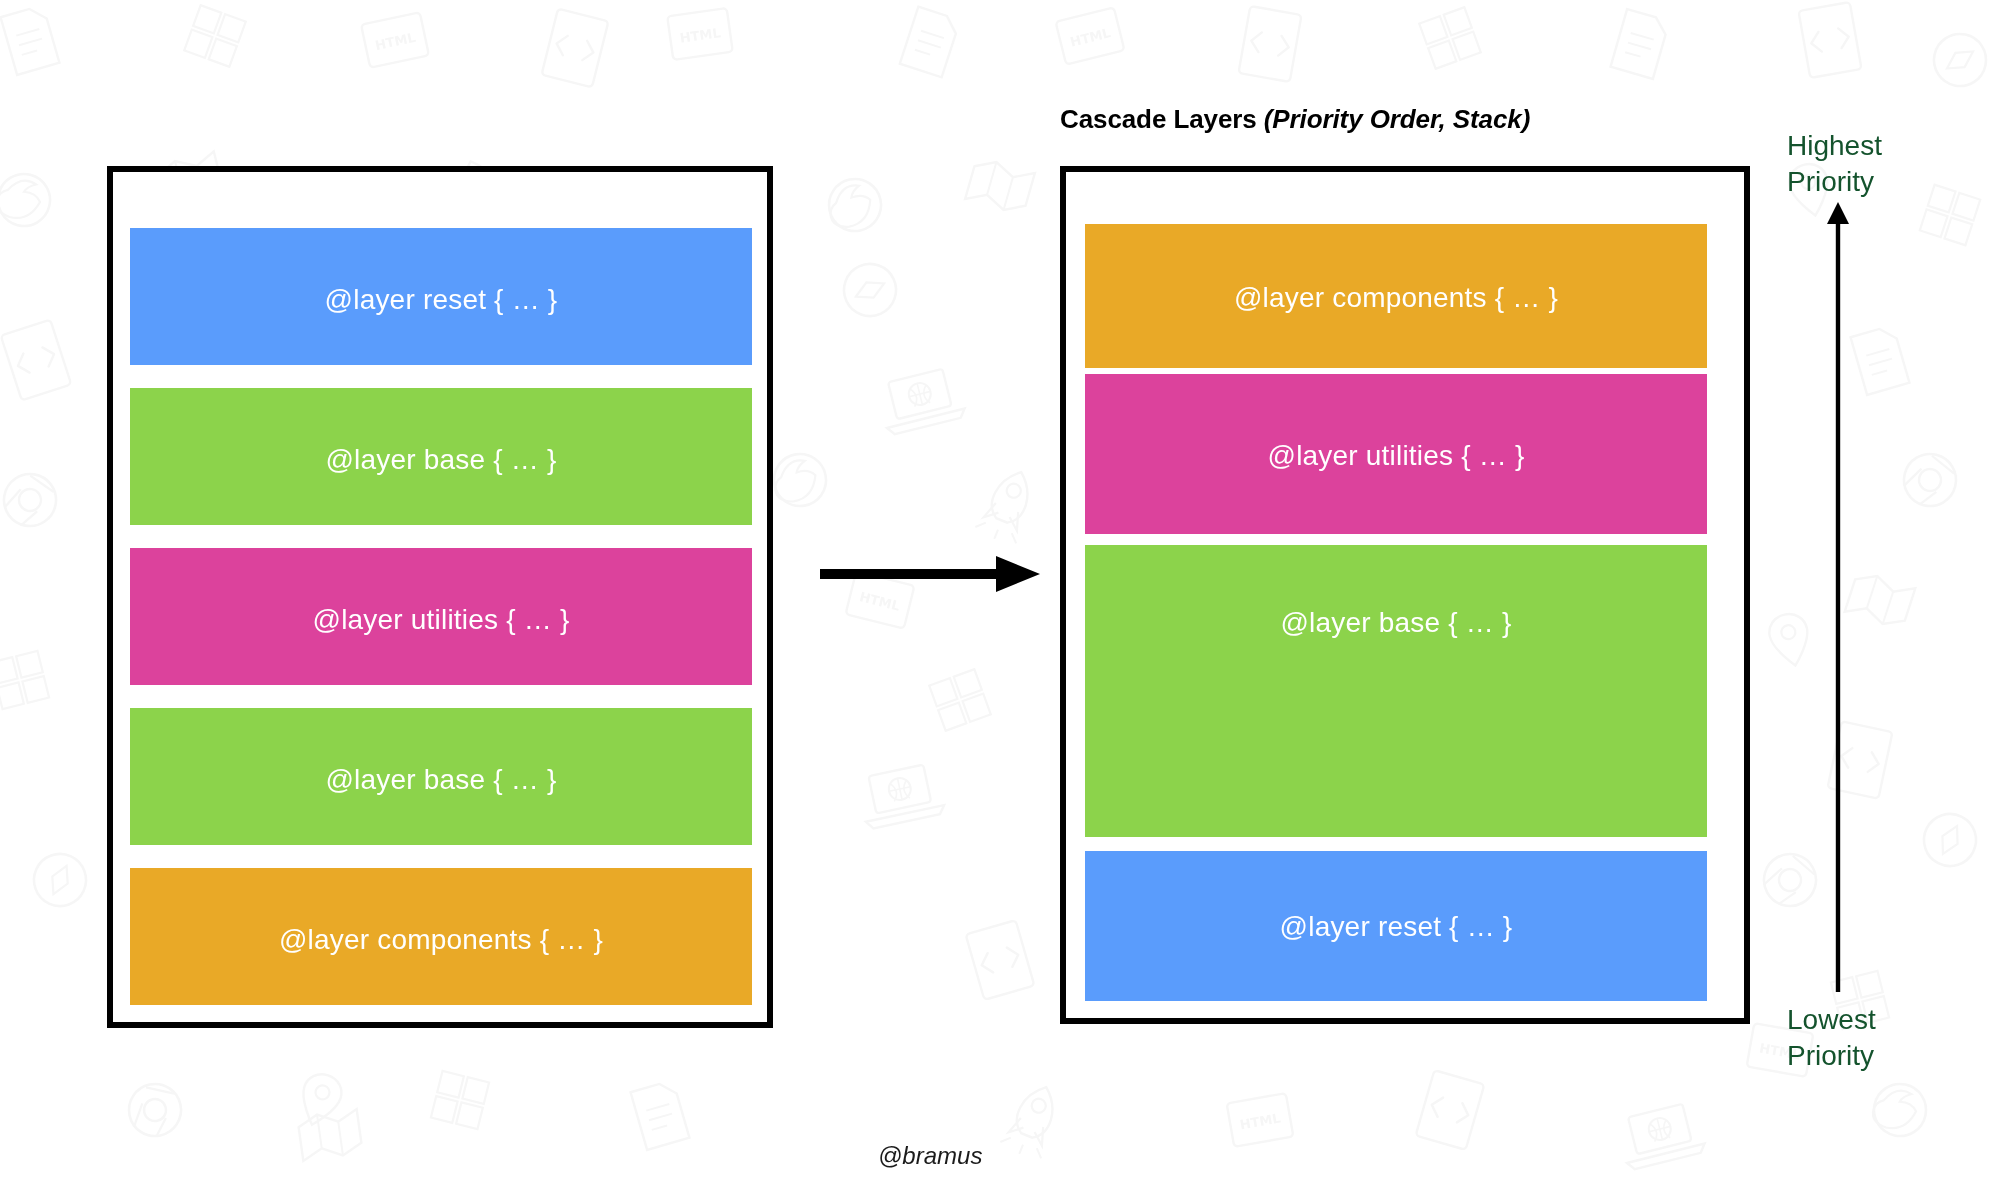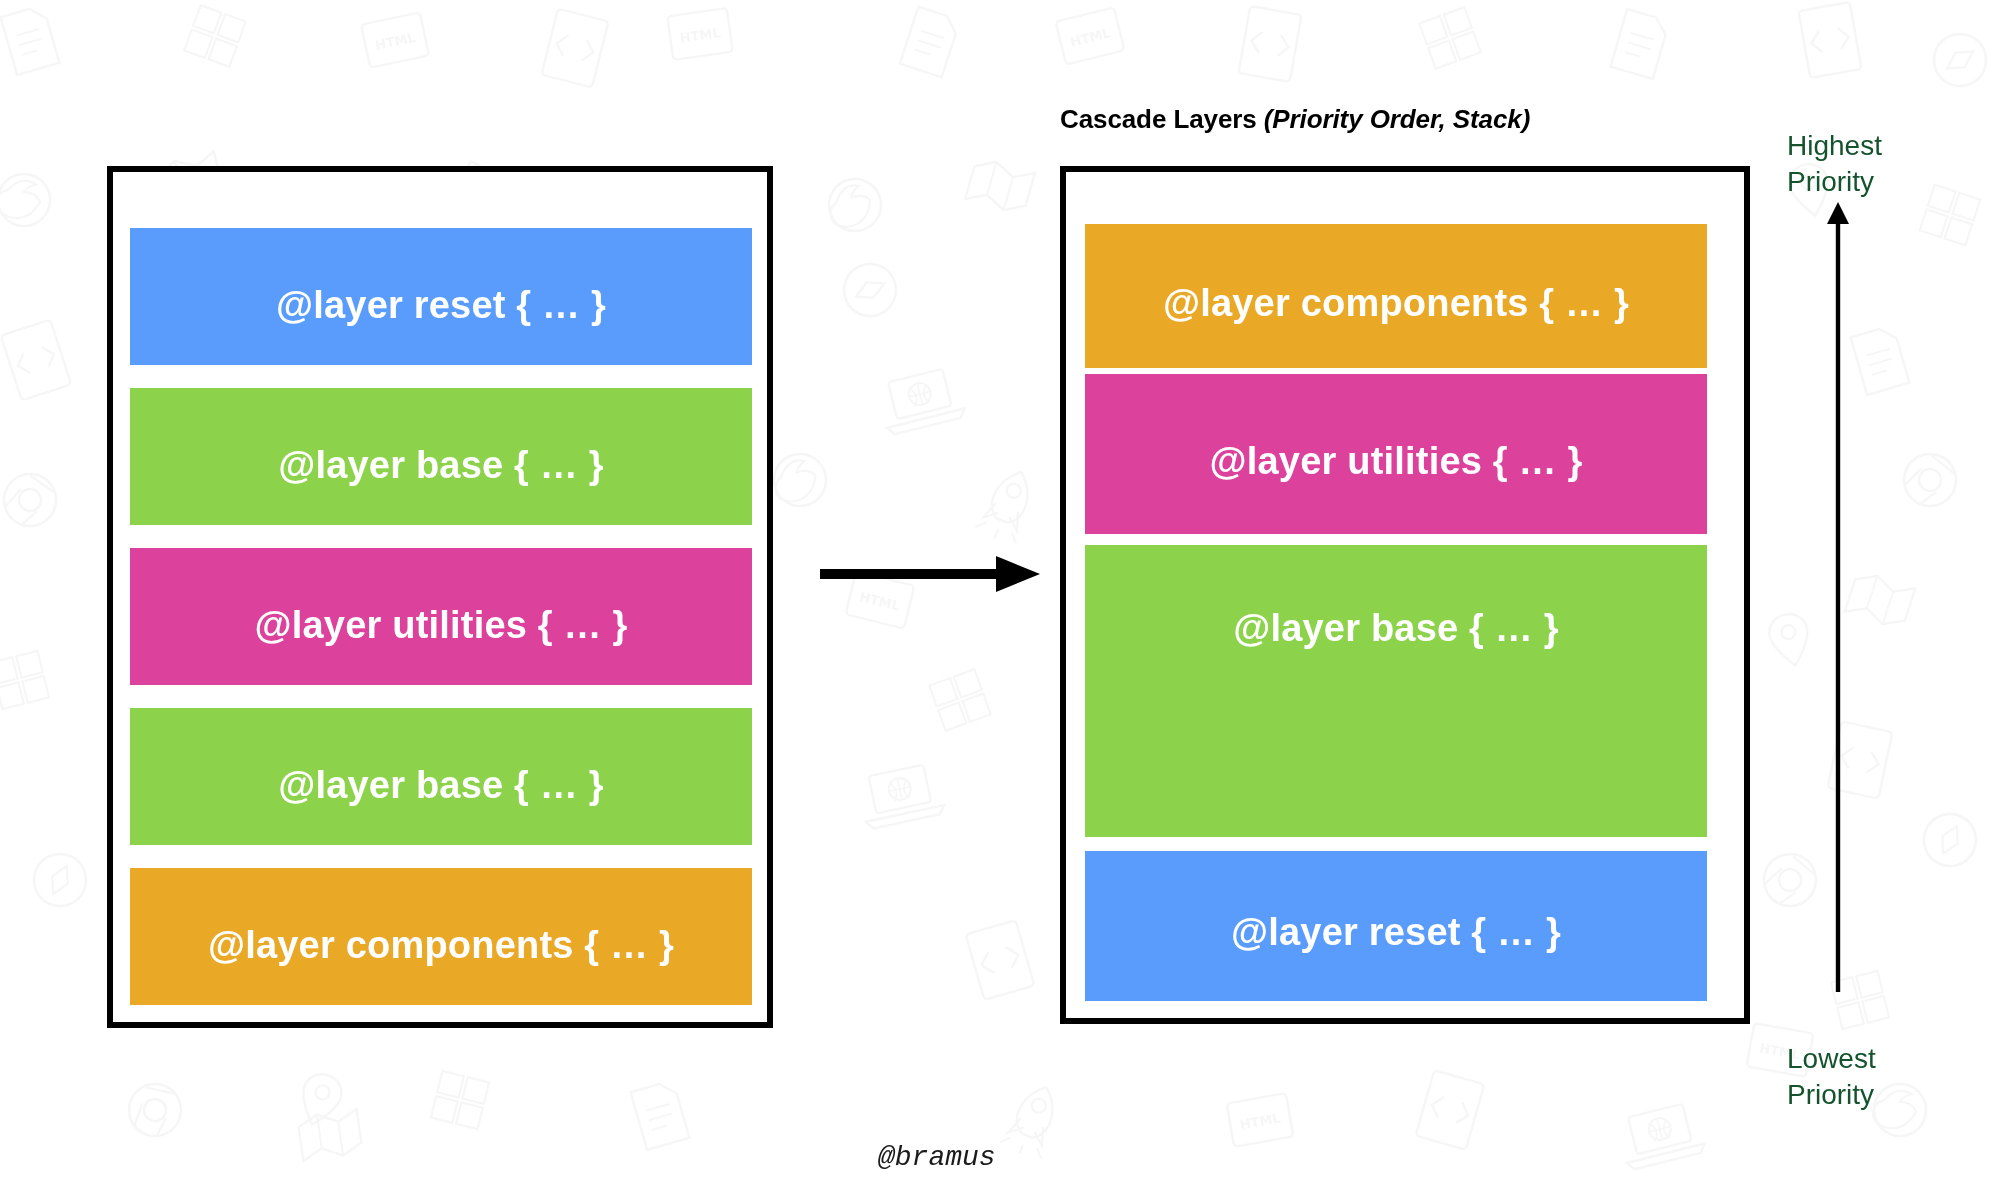--- a/index.html
+++ b/index.html
@@ -63,22 +63,22 @@
   }
 
   .layer-block {
     position: absolute;
     display: flex;
     justify-content: center;
     box-sizing: border-box;
   }
   .layer-label {
     color: #ffffff;
-    font-size: 38px;
-    font-weight: 700;
+    font-size: 28px;
+    font-weight: 400;
     white-space: nowrap;
     letter-spacing: 0.2px;
   }
 
   
   #transform-arrow {
     position: absolute;
   }
 
   
@@ -91,26 +91,25 @@
     font-weight: 400;
     color: #14532d;
     line-height: 1.28;
     text-align: left;
     white-space: pre-line;
   }
 
   
   #credit {
     position: absolute;
-    font-size: 28px;
+    font-size: 24px;
     font-style: italic;
     font-weight: 400;
     color: #1b1b1b;
     white-space: nowrap;
-    font-family: Liberation Mono, monospace;
   }
 </style>
 </head>
 <body style="width: 2010px; height: 1184px; background: rgb(255, 255, 255);">
 
 <div id="watermark">
   <svg viewBox="0 0 2010 1184" xmlns="http://www.w3.org/2000/svg" aria-hidden="true">
     <defs>
 
       <g id="wm-laptop">
@@ -280,21 +279,21 @@
         </div>
         <div class="layer-block" style="left: 1085px; top: 851px; width: 622px; height: 150px; background: rgb(90, 156, 252); padding-top: 60px;">
           <span class="layer-label" style="color: rgb(255, 255, 255);">@layer reset { … }</span>
         </div>
       </div>
   </div>
 
   <div id="priority-axis">
     <div class="axis-label" id="highest-priority-label" style="left: 1787px; top: 128px;">Highest
 Priority</div>
-    <div class="axis-label" id="lowest-priority-label" style="left: 1787px; top: 1002px; margin-top: 39px;">Lowest
+    <div class="axis-label" id="lowest-priority-label" style="left: 1787px; top: 1002px;">Lowest
 Priority</div>
     <svg id="priority-arrow-svg" xmlns="http://www.w3.org/2000/svg" aria-hidden="true" width="28" height="790" viewBox="0 0 28 790" style="position: absolute; left: 1824px; top: 202px;">
         <path d="M11.8 790 H16.2 V22 H25 L14 0 L3 22 H11.8 Z" fill="#000000"></path>
       </svg>
   </div>
 
   <div id="credit" style="left: 878px; top: 1142px;">@bramus</div>
 
 </div>
 

